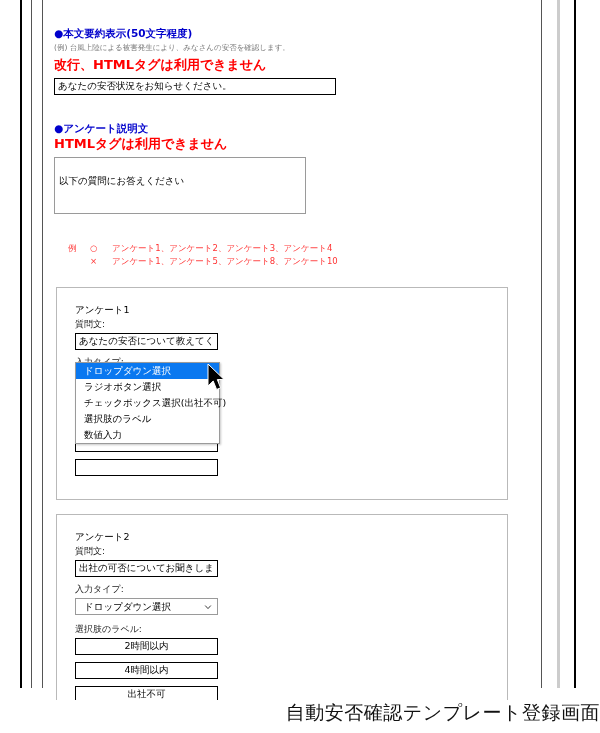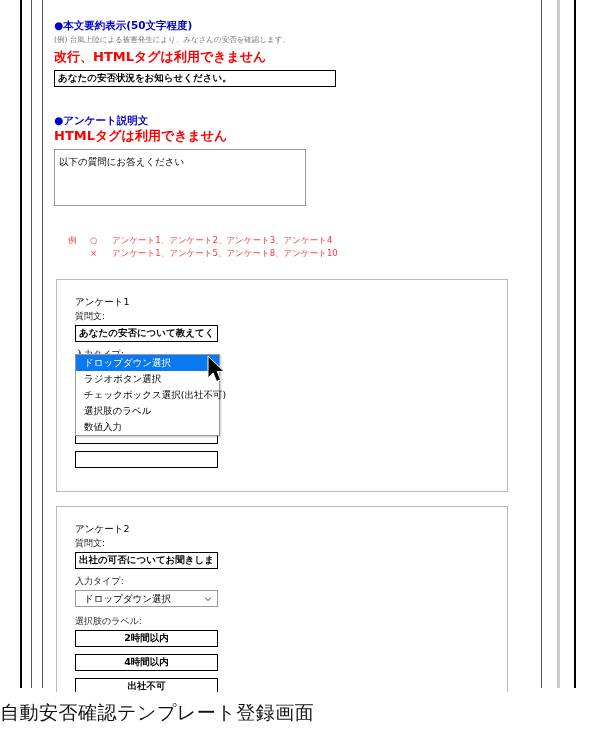--- a/index.html
+++ b/index.html
@@ -32,21 +32,21 @@
   #rule-l2 { left: 31px; }
   #rule-l3 { left: 42px; }
   #rule-r1 { left: 541px; }
   #rule-r2 { left: 557px; }
   #rule-r3 { left: 574px; }
 
   
   .page {
     position: absolute;
     left: 46px;
-    top: 4px;
+    top: 12px;
     width: 492px;
     height: 688px;
     overflow: hidden;
   }
 
   .section { padding-left: 8px; }
 
   .heading {
     color: #0000cc;
     font-weight: bold;
@@ -76,35 +76,34 @@
     display: block;
     border: 1px solid #000000;
     background: #ffffff;
     font-family: "DejaVu Sans", "Liberation Sans", sans-serif;
     font-size: 9.5px;
     color: #000000;
     padding: 2px 3px;
     height: 17px;
     line-height: 13px;
     outline: none;
-    font-weight: bold;
   }
   #summary-input { width: 282px; margin-top: 2px; }
 
   .textarea {
     box-sizing: border-box;
     display: block;
     width: 252px;
     height: 57px;
     border: 1px solid #9a9a9a;
     background: #ffffff;
     font-family: "DejaVu Sans", "Liberation Sans", sans-serif;
     font-size: 9.5px;
     color: #000000;
-    padding: 5px 4px;
+    padding: 16px 4px;
     line-height: 13px;
     resize: none;
     outline: none;
   }
 
   
   .note-block {
     color: #ff3333;
     font-size: 8.5px;
     line-height: 1.55;
@@ -190,21 +189,21 @@
     z-index: 50;
     pointer-events: none;
   }
 
   
   .caption {
     position: absolute;
     left: 0;
     top: 700px;
     width: 600px;
-    text-align: left;
+    text-align: right;
     font-size: 19px;
     color: #111111;
     letter-spacing: 0.5px;
   }
 </style>
 </head>
 <body>
 
 <div class="frame-line thick" id="rule-l1"></div>
 <div class="frame-line mid" id="rule-l2"></div>

